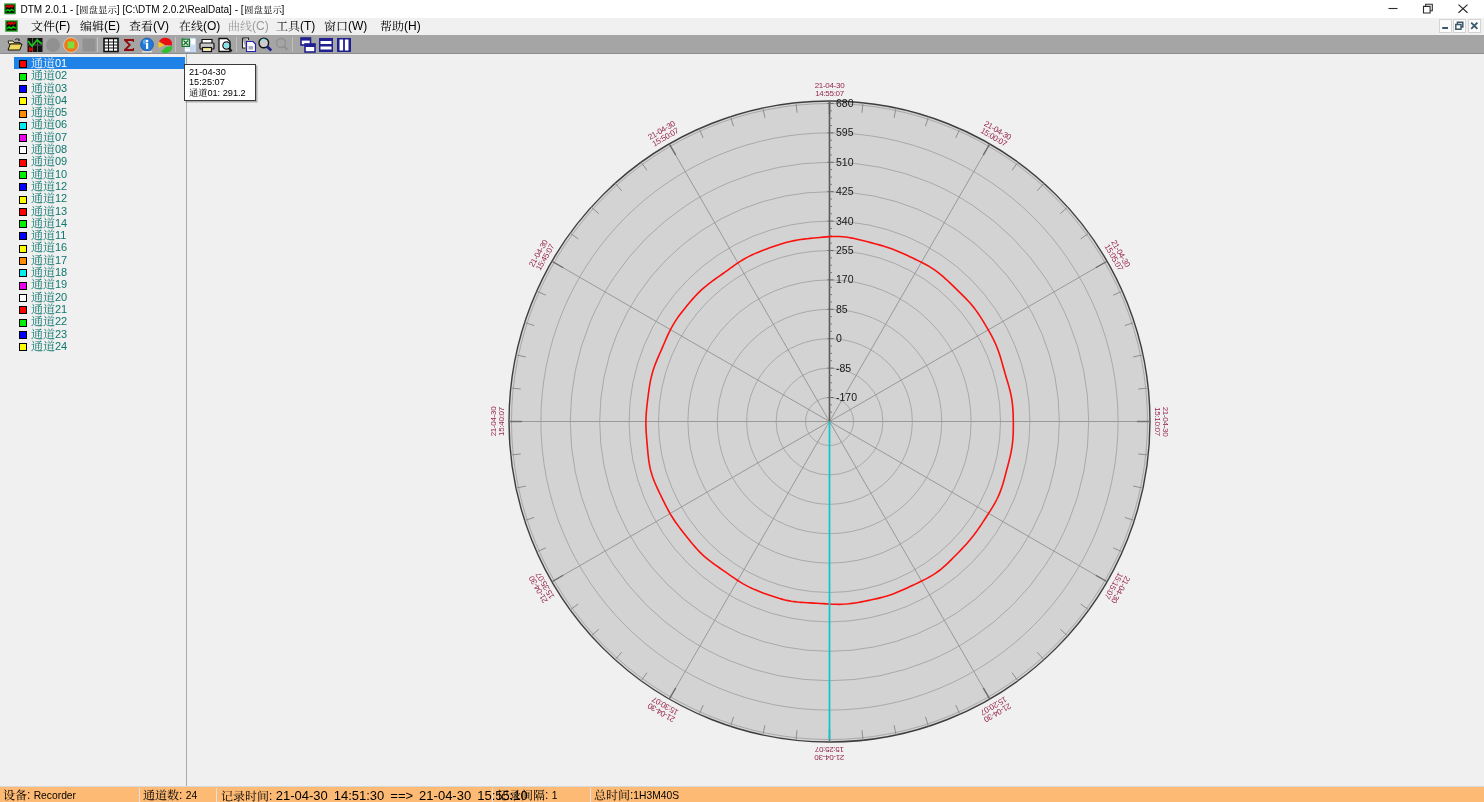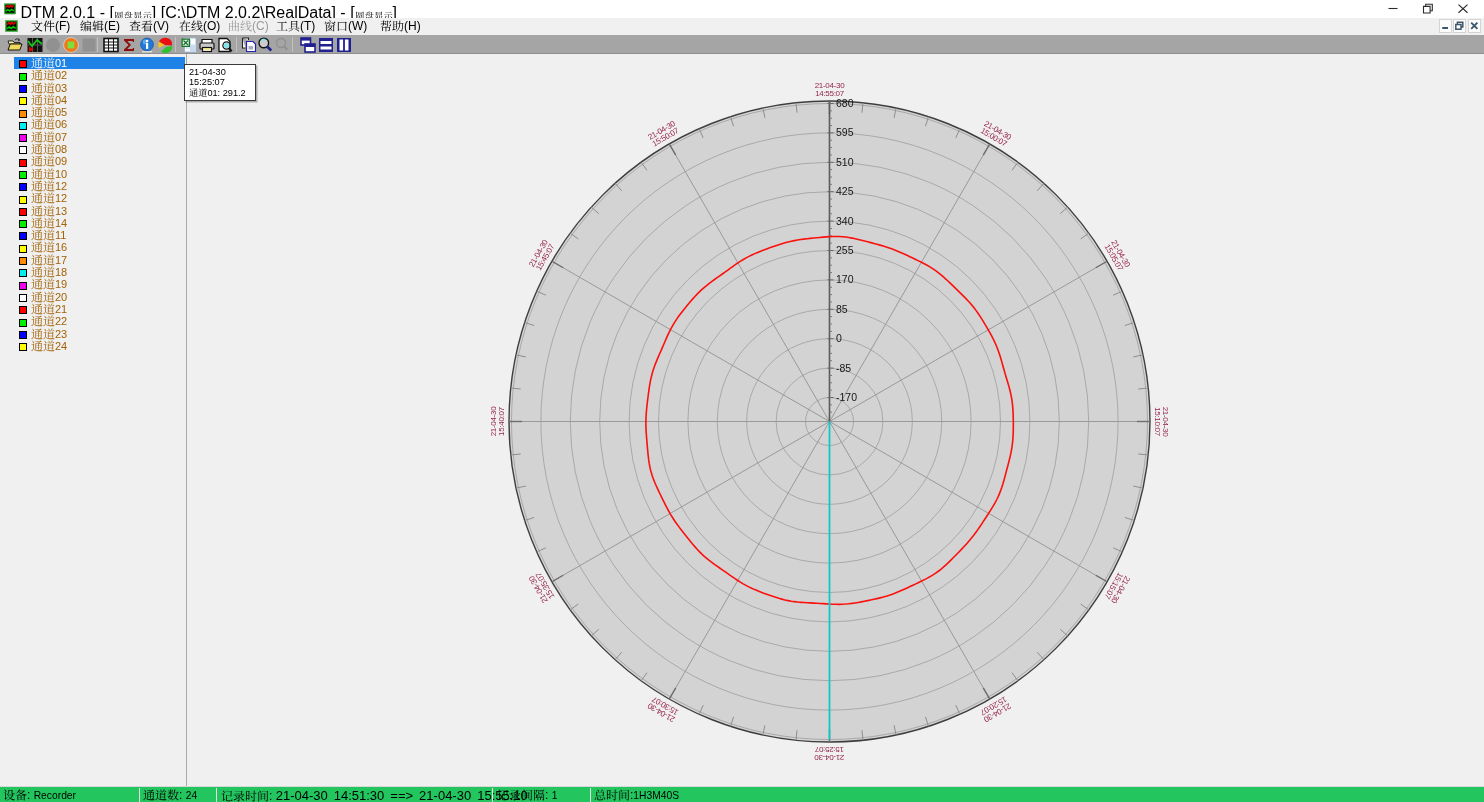--- a/index.html
+++ b/index.html
@@ -1,35 +1,35 @@
 <!DOCTYPE html>
 <html><head><meta charset="utf-8"><style>
 *{margin:0;padding:0;box-sizing:border-box}
 html,body{width:1484px;height:802px;overflow:hidden;background:#f0f0f0;
 font-family:"Liberation Sans",sans-serif;-webkit-font-smoothing:antialiased}
 .cj{display:inline-block;vertical-align:-0.14em;fill:currentColor}
-#title{position:absolute;left:0;top:0;width:1484px;height:18px;background:#fff;font-size:16px;color:#000}
+#title{position:absolute;left:0;top:0;width:1484px;height:18px;background:#fff;font-size:10px;color:#000}
 #title .txt{position:absolute;left:20.5px;top:4px;white-space:pre}
 #appicon{position:absolute;left:3.5px;top:3px;width:12px;height:11.5px}
 #menubar{position:absolute;left:0;top:18px;width:1484px;height:17px;background:#f0f0f0;font-size:12px}
 .mi{position:absolute;top:1px;white-space:pre}
 #childicon{position:absolute;left:4.5px;top:1.5px;width:13px;height:12px}
 .mdib{position:absolute;top:1.3px;width:13.4px;height:13.4px;background:#fcfcfc;border:1px solid #d4d4d4;text-align:center}
 #toolbar{position:absolute;left:0;top:35px;width:1484px;height:19px;background:#a5a5a5;border-bottom:1px solid #8e8e8e}
 .tbi{position:absolute}
 .tsep{position:absolute;top:2px;width:1px;height:15px;background:#8a8a8a;border-right:1px solid #c0c0c0}
 #leftpanel{position:absolute;left:13px;top:54px;width:174px;height:732px;background:#f0f0f0;border-right:1px solid #aaa}
 #list{position:absolute;left:1px;top:3px;width:171px;font-size:12px}
-.row{height:12.3px;line-height:12.3px;white-space:pre;color:#a16207}
+.row{height:12.3px;line-height:12.3px;white-space:pre;color:#0f766e}
 .row.sel{background:#1e82e6;color:#fff}
 .rd{font-size:11px}
 .sw{display:inline-block;width:8px;height:8px;border:1px solid #000;margin:0 4px 0 5px;vertical-align:-1px}
 #tooltip{position:absolute;left:184px;top:64px;width:72px;height:37px;background:#fff;border:1px solid #3a3a3a;
 box-shadow:1.5px 1.5px 0 rgba(120,120,120,.55);font-size:9.2px;line-height:10.6px;padding:1.5px 0 0 4px;white-space:pre}
-#status{position:absolute;left:0;top:786px;width:1484px;height:16px;background:#22c55e;border-top:1px solid #d8d8d8;font-size:12px}
+#status{position:absolute;left:0;top:786px;width:1484px;height:16px;background:#fdba74;border-top:1px solid #d8d8d8;font-size:12px}
 .st{position:absolute;top:1px;white-space:pre}
 .lat{font-size:10.3px}
 .dat{font-size:13px;word-spacing:2.4px}
 .ssep{position:absolute;top:1px;width:1px;height:14px;background:#e2e2e2}
 #winbtns{position:absolute;right:0;top:0;width:140px;height:18px}
 </style></head><body>
 <svg width="0" height="0" style="position:absolute">
     <defs>
       <path id="c0" d="M203 73 211 63 232 79Q231 80 228 82Q225 83 221 84V184Q221 190 220 195Q218 199 214 202Q209 205 199 206Q199 203 198 200Q197 197 195 195Q193 194 189 192Q185 191 178 190V186Q178 186 181 186Q184 186 188 187Q192 187 196 187Q199 187 201 187Q204 187 205 186Q206 185 206 183V73ZM115 40Q134 43 146 46Q159 50 166 54Q173 58 176 62Q179 66 178 69Q178 72 176 74Q173 76 170 76Q166 76 163 73Q156 66 144 58Q131 51 114 44ZM195 23 206 13 224 30Q223 32 220 32Q218 32 214 33Q208 37 199 42Q190 48 180 52Q170 57 162 60L159 58Q165 53 172 47Q180 41 187 34Q194 28 198 23ZM207 23V30H90L88 23ZM163 194Q163 195 160 197Q156 199 150 199H148V73H163ZM210 146V153H99V146ZM210 110V117H99V110ZM107 199Q107 200 105 201Q103 202 100 203Q97 204 94 204H91V73V65L108 73H211V81H107ZM54 184Q57 184 59 185Q60 185 63 187Q74 200 88 206Q101 212 119 214Q136 216 160 216Q181 216 200 216Q219 216 242 215V218Q236 220 233 223Q230 227 229 232Q217 232 205 232Q194 232 181 232Q169 232 155 232Q131 232 114 229Q97 225 84 217Q71 209 59 194Q57 192 55 192Q53 192 51 194Q48 198 43 205Q38 211 33 218Q28 225 24 231Q24 233 24 234Q24 236 22 237L8 218Q13 214 20 208Q27 203 34 197Q41 191 46 188Q52 184 54 184ZM24 15Q38 22 47 30Q56 37 60 45Q64 52 65 57Q66 63 64 67Q62 70 59 71Q55 72 51 68Q49 60 44 51Q39 41 33 32Q27 23 21 16ZM60 187 45 194V103H11L10 95H42L51 83L72 100Q71 102 68 103Q65 104 60 105Z"></path>
       <path id="c1" d="M164 51Q162 56 159 63Q155 70 152 77Q149 84 145 89H137Q138 83 139 76Q140 69 141 63Q142 56 142 51ZM117 200Q117 201 115 202Q113 204 110 205Q107 206 103 206H101V83V75L118 83H205V90H117ZM208 18Q207 19 204 21Q202 22 198 22Q193 30 185 39Q176 49 168 56H163Q167 50 170 42Q173 34 176 25Q179 17 181 10ZM204 183V190H109V183ZM204 149V156H109V149ZM204 116V123H109V116ZM194 83 203 73 223 88Q222 90 219 91Q216 92 212 93V199Q212 199 210 201Q208 202 205 203Q202 204 199 204H196V83ZM108 11Q120 14 126 19Q133 25 136 30Q138 35 138 39Q138 44 135 46Q133 49 129 49Q126 50 122 46Q121 38 116 28Q111 19 105 12ZM218 36Q218 36 220 38Q222 40 225 43Q229 45 232 48Q236 52 239 55Q239 57 237 58Q235 59 233 59H80L78 51H206ZM56 183Q59 183 61 184Q62 185 64 187Q75 200 88 206Q101 212 119 214Q136 216 161 216Q182 216 201 216Q219 216 241 215V218Q235 219 232 223Q229 226 229 232Q217 232 205 232Q194 232 181 232Q169 232 156 232Q131 232 114 229Q96 226 84 217Q72 209 61 194Q58 191 57 191Q55 192 53 194Q50 198 45 204Q40 211 34 218Q29 225 25 231Q26 235 23 237L9 218Q15 214 22 208Q29 202 36 197Q43 191 48 187Q53 183 56 183ZM25 15Q40 22 49 30Q58 38 63 45Q68 52 69 58Q70 63 68 67Q66 71 62 71Q59 72 54 69Q52 61 47 51Q41 42 34 32Q28 23 22 16ZM62 186 46 194V103H13L11 95H43L52 83L74 100Q73 102 70 103Q67 104 62 105Z"></path>

